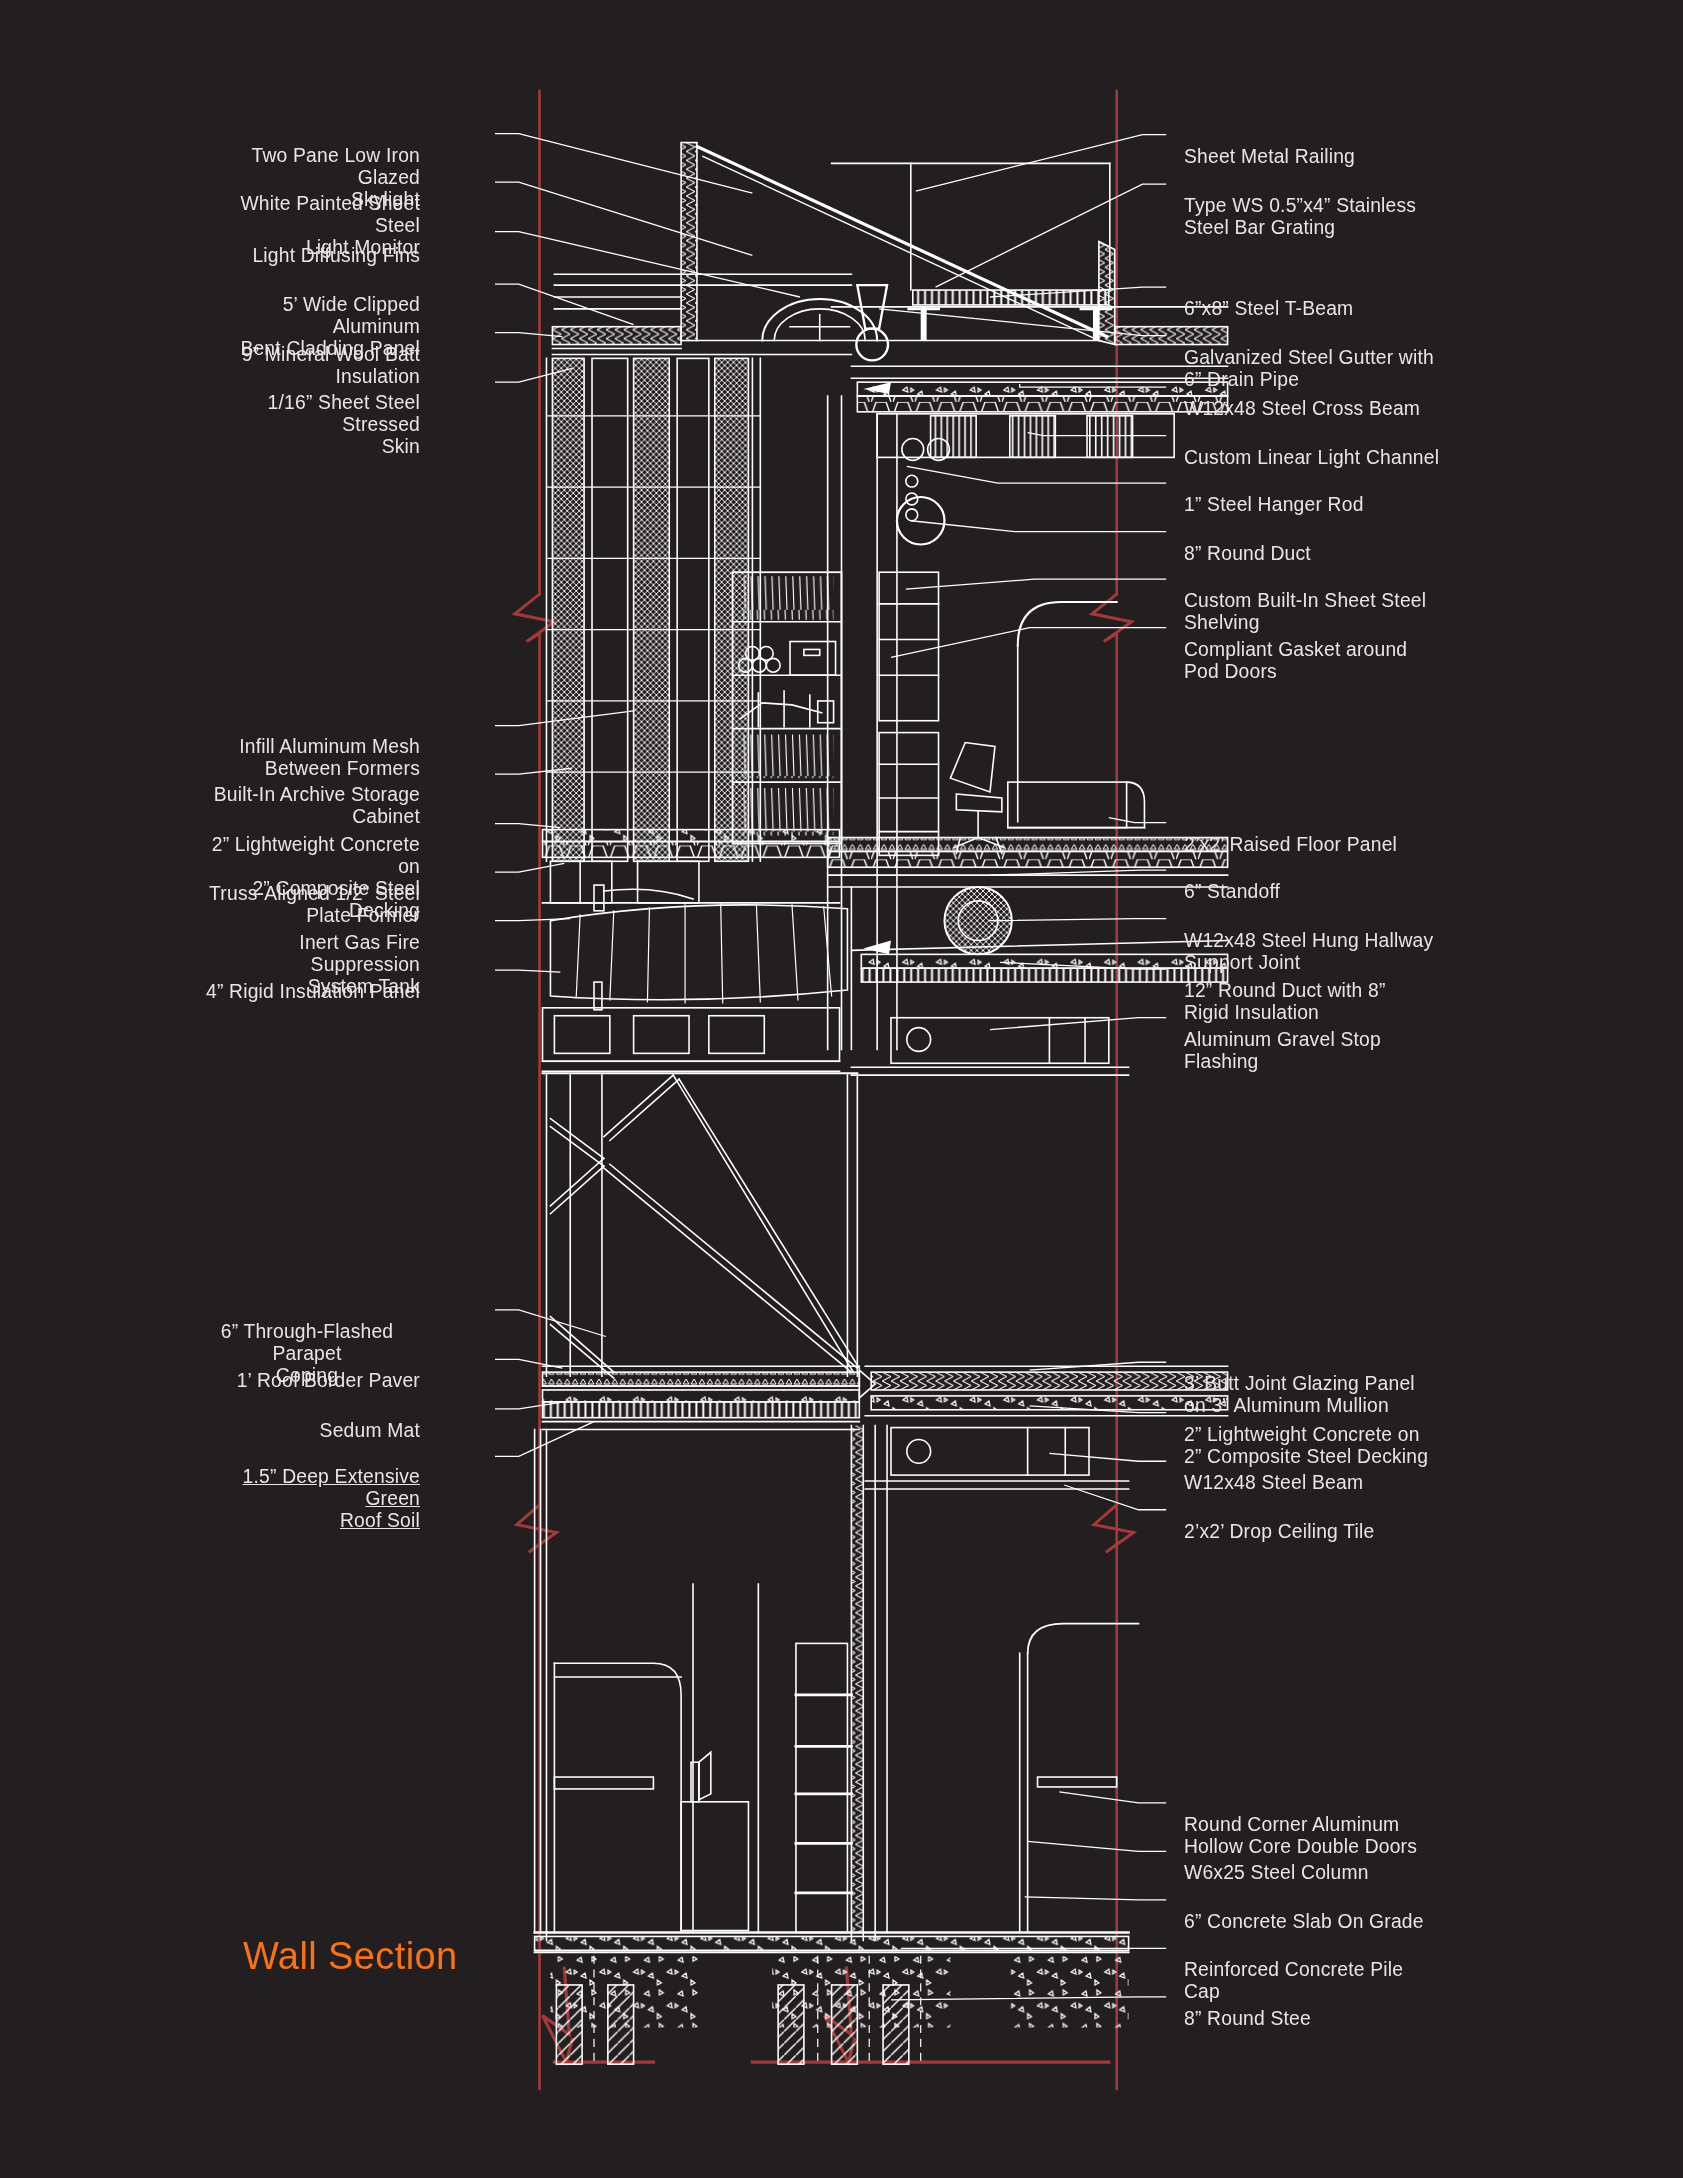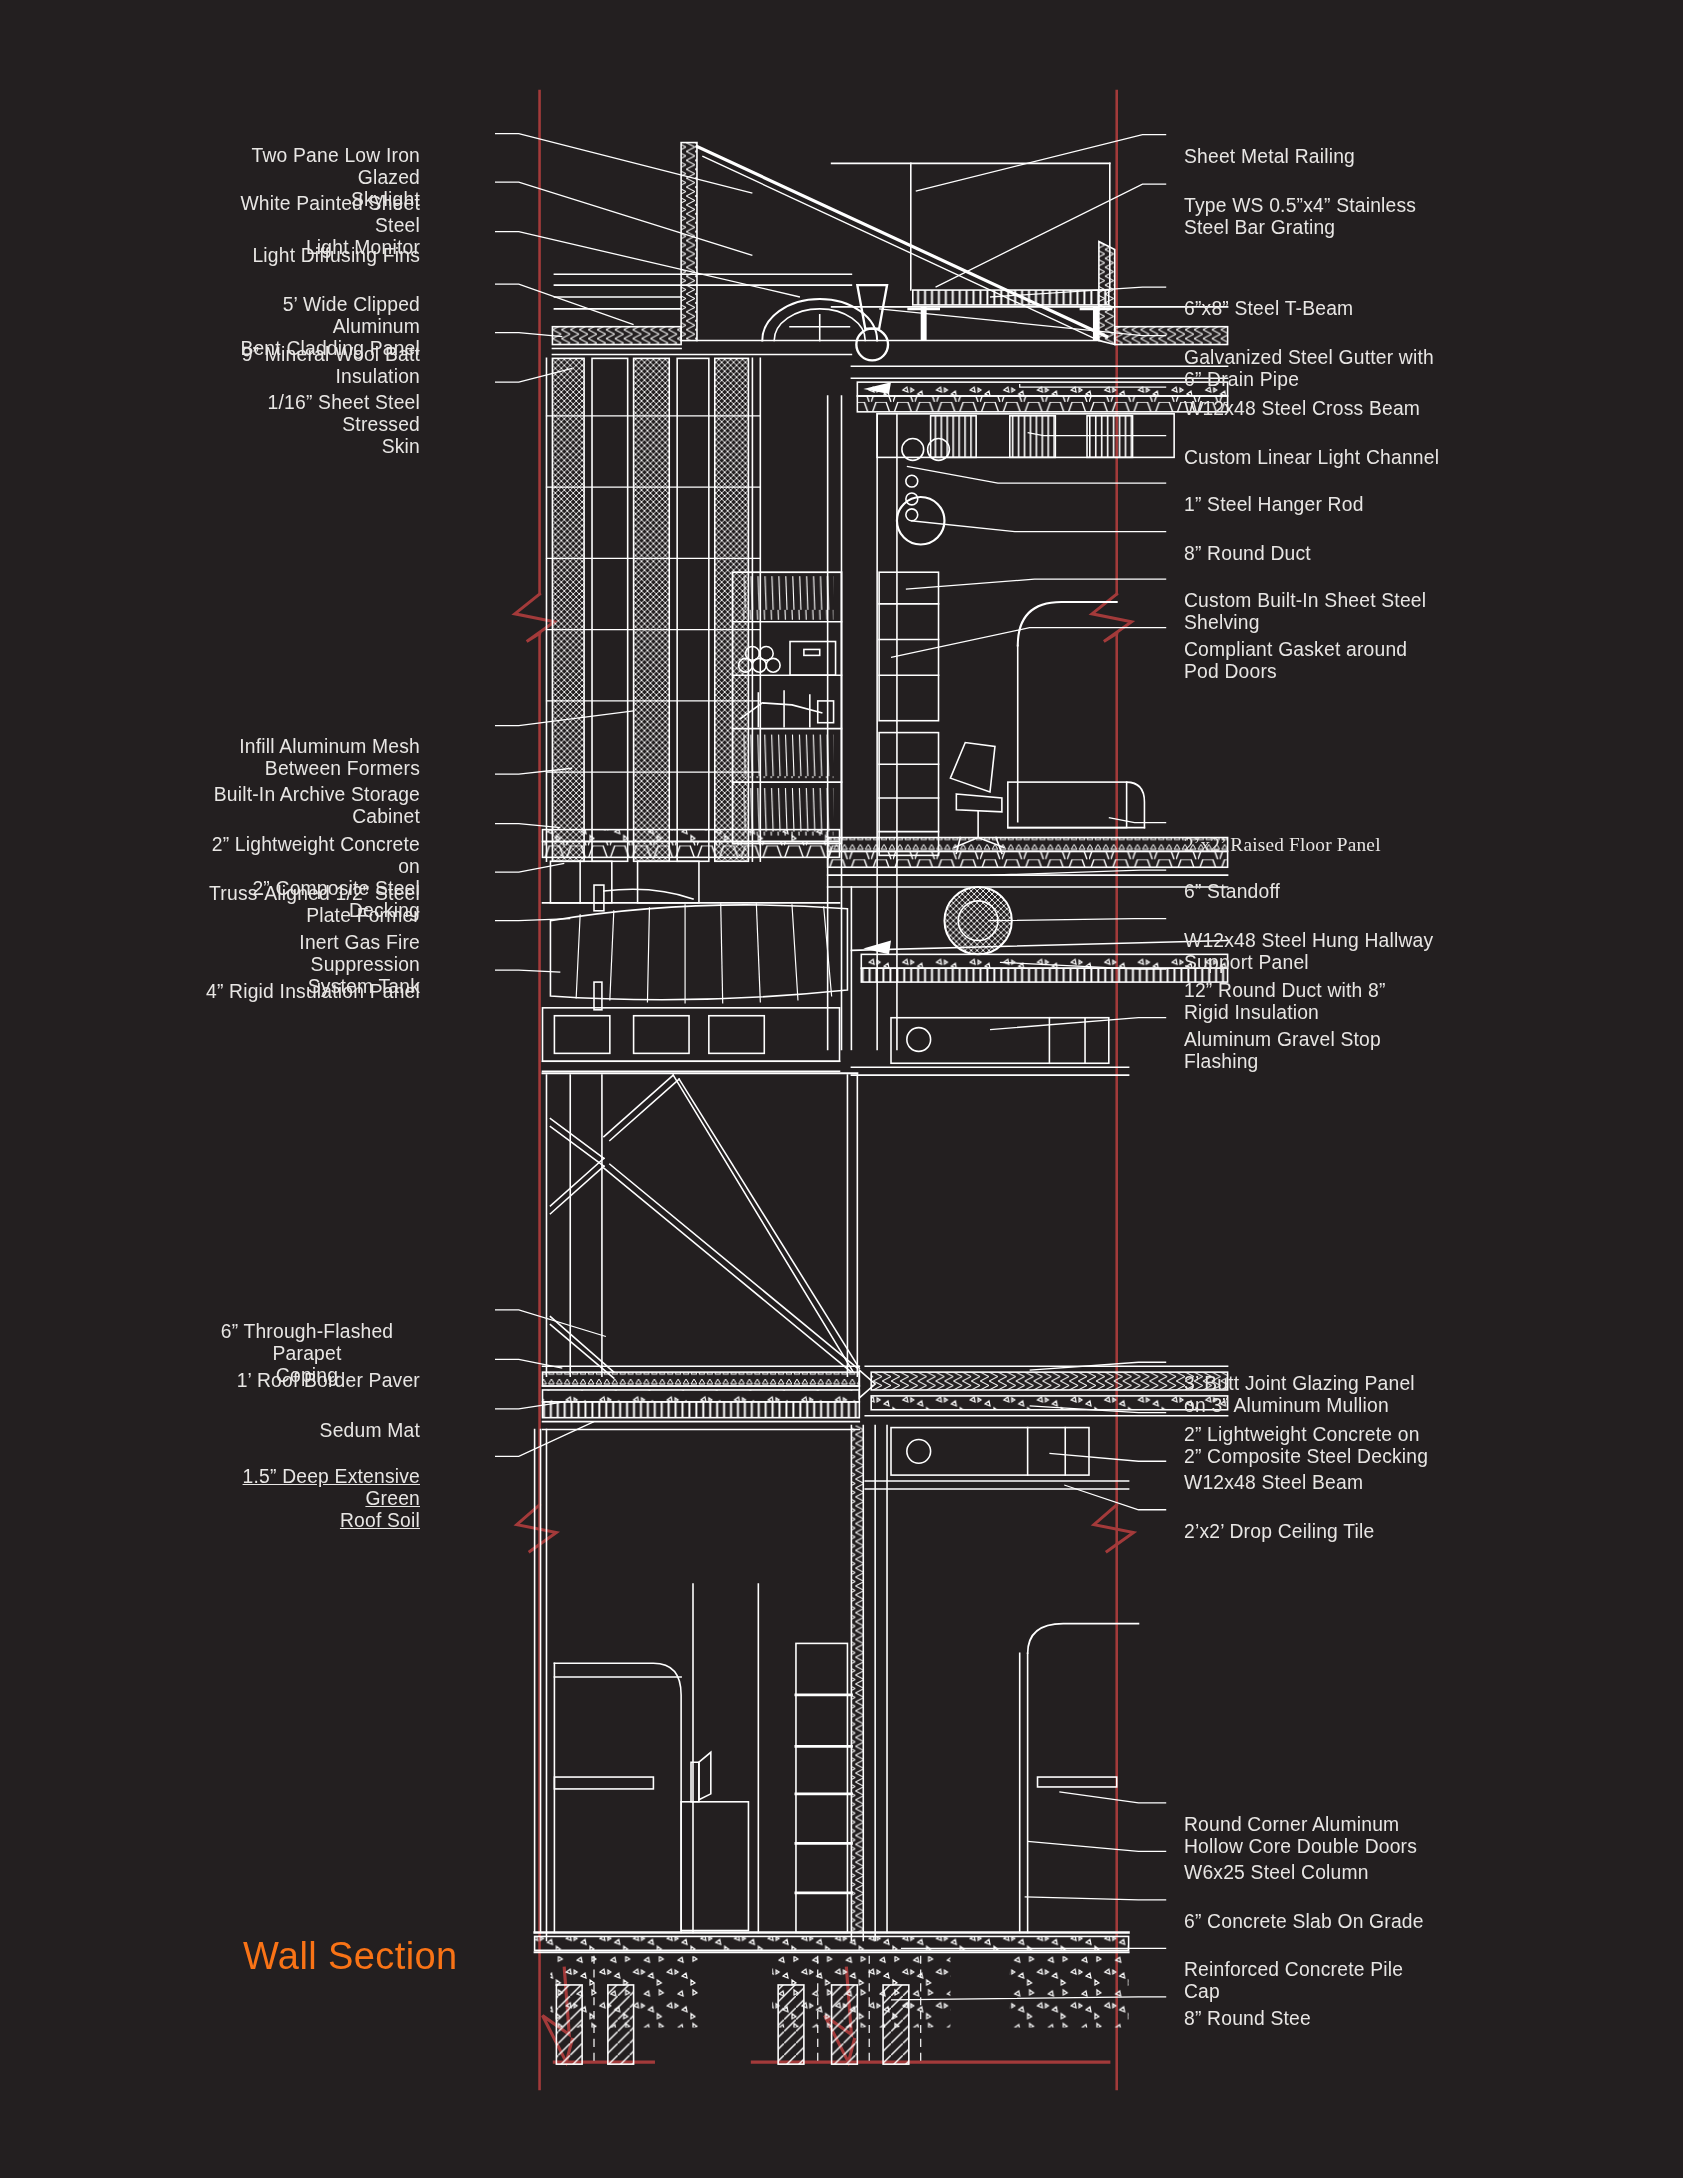--- a/index.html
+++ b/index.html
@@ -532,24 +532,24 @@
       <div class="ann right" style="left: 1184px; top: 327px; width: 297px;">Galvanized Steel Gutter with
 6” Drain Pipe</div>
       <div class="ann right" style="left: 1184px; top: 378px; width: 297px;">W12x48 Steel Cross Beam</div>
       <div class="ann right" style="left: 1184px; top: 427px; width: 297px;">Custom Linear Light Channel</div>
       <div class="ann right" style="left: 1184px; top: 474px; width: 297px;">1” Steel Hanger Rod</div>
       <div class="ann right" style="left: 1184px; top: 523px; width: 297px;">8” Round Duct</div>
       <div class="ann right" style="left: 1184px; top: 570px; width: 297px;">Custom Built-In Sheet Steel
 Shelving</div>
       <div class="ann right" style="left: 1184px; top: 619px; width: 297px;">Compliant Gasket around
 Pod Doors</div>
-      <div class="ann right" style="left: 1184px; top: 814px; width: 297px; font-family: Liberation Serif, serif;">2’x2’ Raised Floor Panel</div>
+      <div class="ann right" style="left: 1184px; top: 814px; width: 297px;">2’x2’ Raised Floor Panel</div>
       <div class="ann right" style="left: 1184px; top: 861px; width: 297px;">6” Standoff</div>
       <div class="ann right" style="left: 1184px; top: 910px; width: 297px;">W12x48 Steel Hung Hallway
-Support Panel</div>
+Support Joint</div>
       <div class="ann right" style="left: 1184px; top: 960px; width: 297px;">12” Round Duct with 8”
 Rigid Insulation</div>
       <div class="ann right" style="left: 1184px; top: 1009px; width: 297px;">Aluminum Gravel Stop
 Flashing</div>
       <div class="ann right" style="left: 1184px; top: 1353px; width: 297px;">3’ Butt Joint Glazing Panel
 on 3” Aluminum Mullion</div>
       <div class="ann right" style="left: 1184px; top: 1404px; width: 297px;">2” Lightweight Concrete on
 2” Composite Steel Decking</div>
       <div class="ann right" style="left: 1184px; top: 1452px; width: 297px;">W12x48 Steel Beam</div>
       <div class="ann right" style="left: 1184px; top: 1501px; width: 297px;">2’x2’ Drop Ceiling Tile</div>

